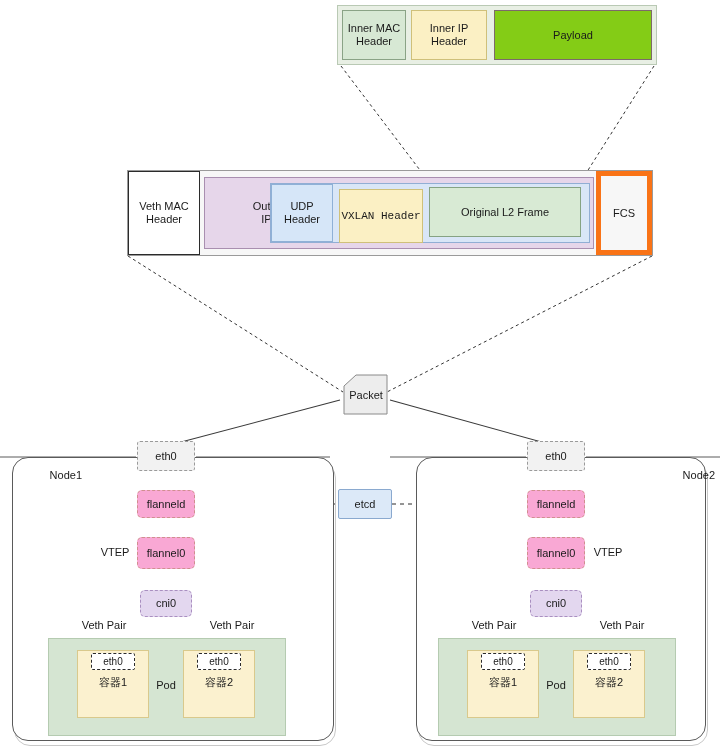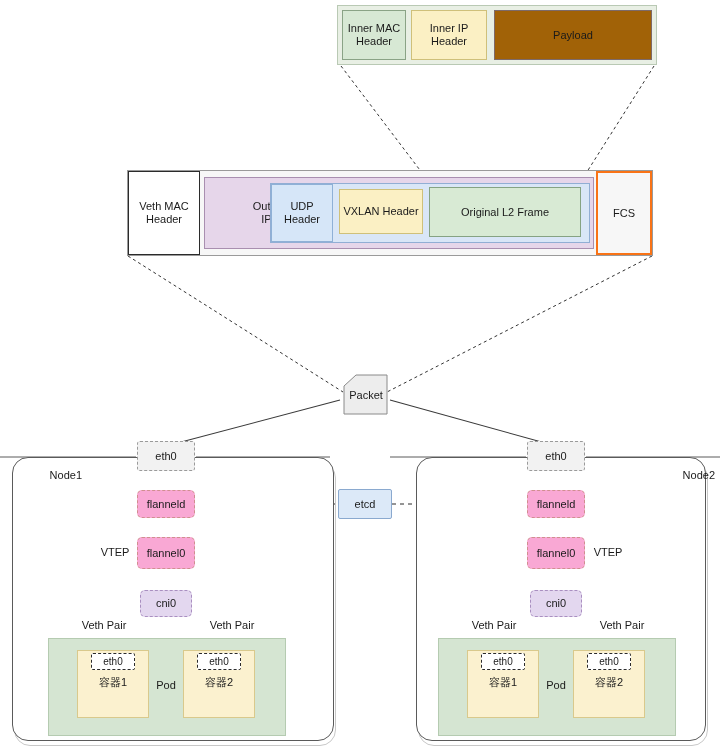--- a/index.html
+++ b/index.html
@@ -12,26 +12,26 @@
   .lay{position:absolute;box-sizing:border-box;}
   .cell{
     display:flex;align-items:center;justify-content:center;text-align:center;
     line-height:1.18;
   }
 
   
   .inner-strip{border:1px solid #b9c9b4;background:#e8efe4;}
   .inner-mac{background:#d7e8d4;border:1px solid #8aa386;}
   .inner-ip{background:#fbf0c4;border:1px solid #cfc07a;}
-  .payload{background:#a16207;border:1px solid #7d6a6a;}
+  .payload{background:#84cc16;border:1px solid #7d6a6a;}
 
   
   .pkt-outer{border:1px solid #9a9a9a;background:#f7f7f7;}
   .outer-mac{background:#ffffff;border:1px solid #2b2b2b;}
-  .fcs{background:#f7f7f7;border:2px solid #f97316;}
+  .fcs{background:#f7f7f7;border:5px solid #f97316;}
   .outer-ip-band{background:#e6d6ea;border:1px solid #a98fb0;}
   .udp-band{background:#d9e6f7;border:1px solid #91aed4;}
   .udp{background:#d6e6f8;border:1px solid #8fb0d6;}
   .vxlan{background:#fbf0c4;border:1px solid #cfc07a;}
   .l2{background:#d8ead4;border:1px solid #86a383;}
 
   
   .node-box{border:1px solid #5a5a5a;border-radius:16px;background:#ffffff;}
   .node-shadow{border:1px solid #c8c8c8;border-radius:16px;background:transparent;}
   .node-label{font-size:11px;color:#1a1a1a;text-align:right;}
@@ -143,21 +143,21 @@
   <span>Header</span>
 </div>
 
 <div class="lay udp-band" style="left:270px;top:183px;width:320px;height:60px;"></div>
 
 <div class="lay cell udp pkt-text" style="left:271px;top:184px;width:62px;height:58px;flex-direction:column;">
   <span>UDP</span>
   <span>Header</span>
 </div>
 
-<div class="lay cell vxlan pkt-text" style="left:339px;top:189px;width:84px;height:45px;">
+<div class="lay cell vxlan pkt-text" style="left:339px;top:189px;width:84px;height:54px;font-family:Liberation Mono, monospace;">
   <span>VXLAN Header</span>
 </div>
 
 <div class="lay cell l2 pkt-text" style="left:429px;top:187px;width:152px;height:50px;">
   <span>Original L2 Frame</span>
 </div>
 
 <div class="lay cell fcs pkt-text" style="left:596px;top:171px;width:56px;height:84px;">
   <span>FCS</span>
 </div>

